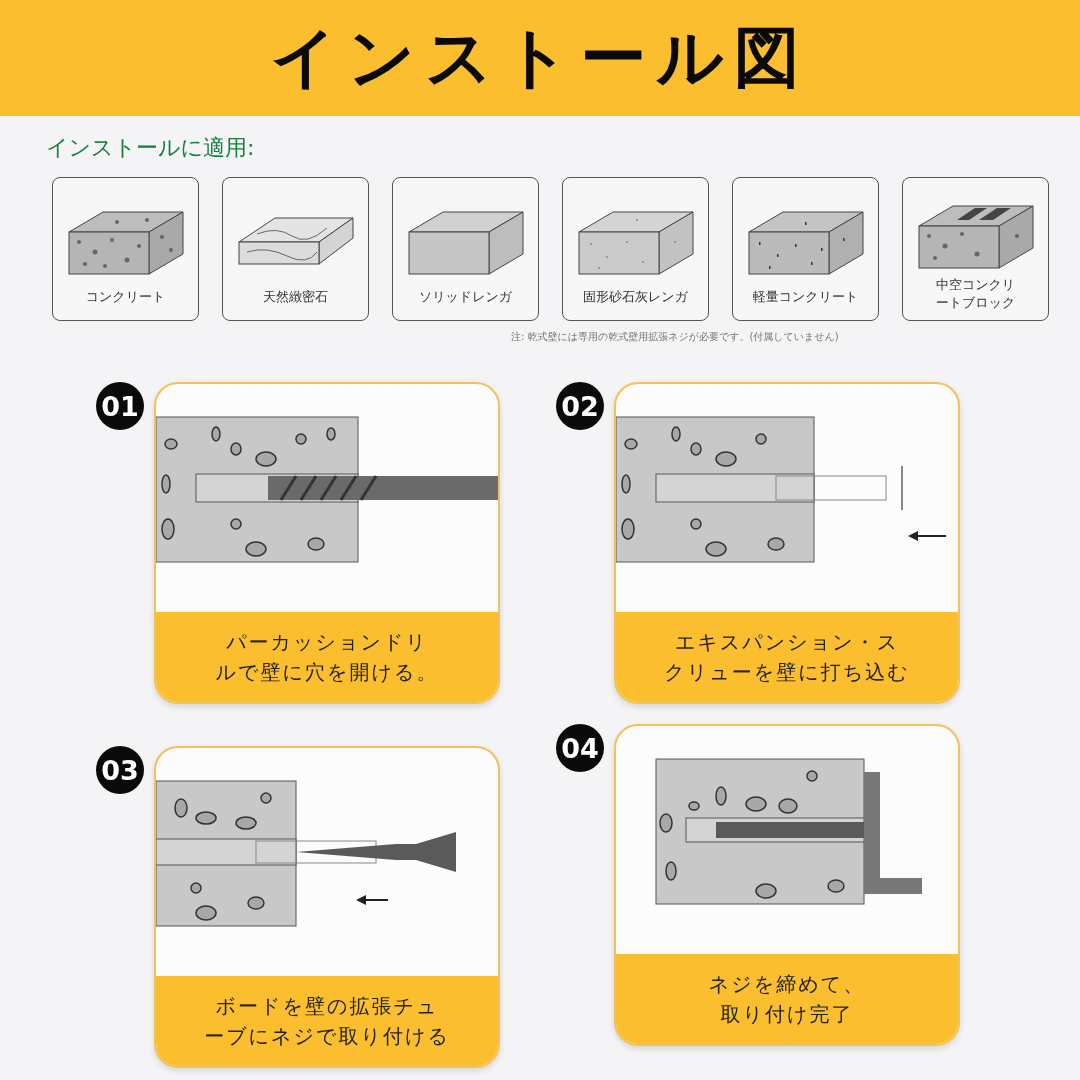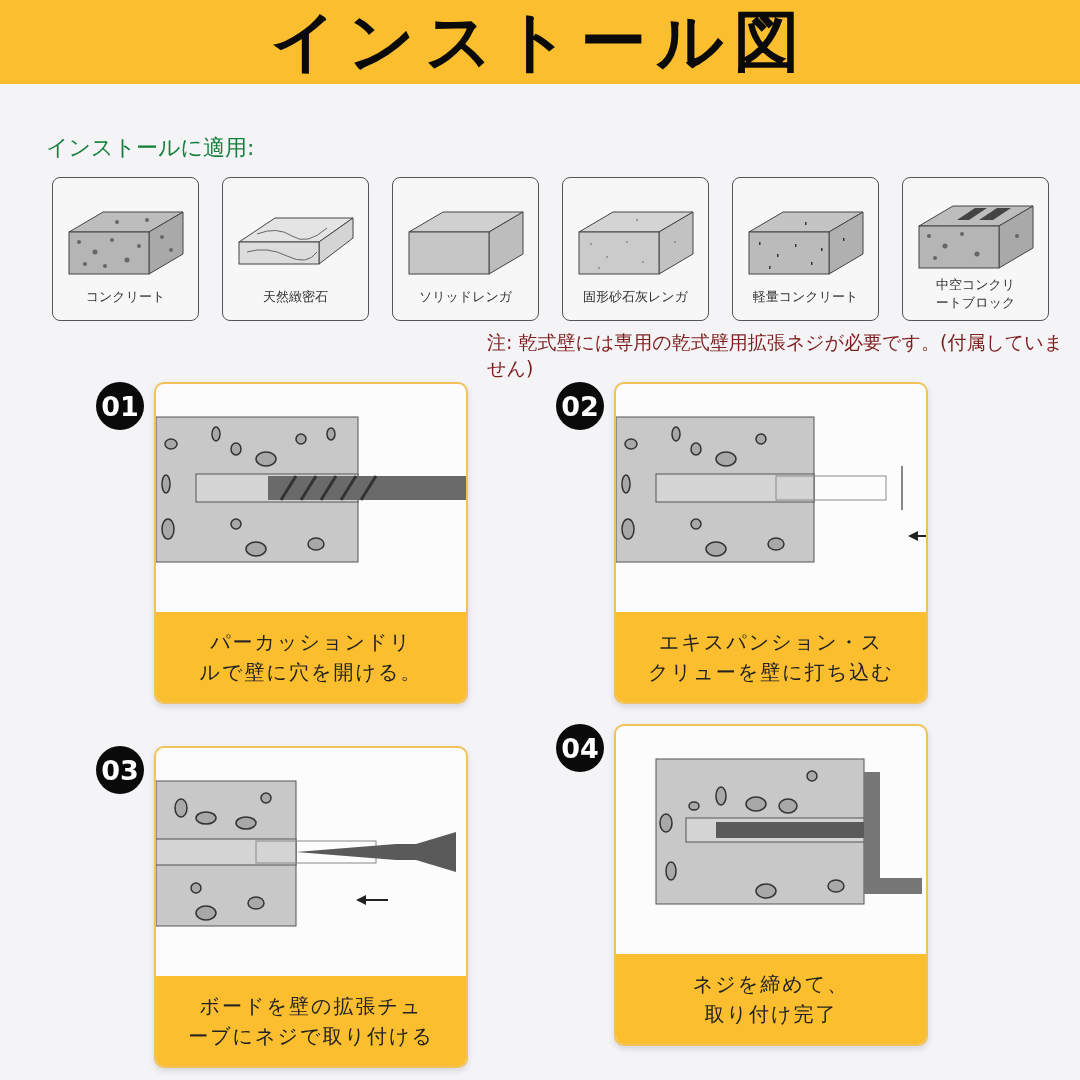--- a/index.html
+++ b/index.html
@@ -1,26 +1,26 @@
 <!DOCTYPE html>
 <html><head>
 <meta charset="utf-8">
 <style>
   * { box-sizing: border-box; margin: 0; padding: 0; }
   body { width: 1080px; height: 1080px; background: #f4f4f6; font-family: "DejaVu Sans", sans-serif; position: relative; overflow: hidden; }
-  .header { position: absolute; left: 0; top: 0; width: 1080px; height: 84px; background: #fbbe2e; display: flex; align-items: center; justify-content: center; }
+  .header { position: absolute; left: 0; top: 0; width: 1080px; height: 116px; background: #fbbe2e; display: flex; align-items: center; justify-content: center; }
   .header h1 { font-size: 66px; font-weight: 900; color: #0a0a0a; letter-spacing: 10px; font-family: "DejaVu Sans", sans-serif; }
   .suitable-label { position: absolute; left: 46px; top: 133px; font-size: 22px; color: #15803d; }
   .materials { position: absolute; left: 52px; top: 177px; display: flex; gap: 23px; }
   .mat { width: 147px; height: 144px; border: 1.5px solid #555; border-radius: 8px; background: #f7f7f7; position: relative; }
   .mat svg { position: absolute; left: 14px; top: 24px; }
   .mat .mlabel { position: absolute; left: 0; right: 0; bottom: 14px; text-align: center; font-size: 13px; color: #333; line-height: 18px; }
-  .note { position: absolute; left: 487px; top: 330px; font-size: 19px; color: #7f1d1d; }
+  .note { position: absolute; left: 511px; top: 330px; font-size: 10px; color: #737373; }
   .step { position: absolute; width: 350px; height: 322px; }
-  .card { position: absolute; left: 72px; top: 10px; width: 314px; height: 322px; border: 2px solid #f2c25a; border-radius: 10px; background: #fcfcfc; overflow: hidden; box-shadow: 0 3px 6px rgba(0,0,0,0.12); }
+  .card { position: absolute; left: 72px; top: 10px; width: 346px; height: 322px; border: 2px solid #f2c25a; border-radius: 24px; background: #fcfcfc; overflow: hidden; box-shadow: 0 3px 6px rgba(0,0,0,0.12); }
   .card .caption { position: absolute; left: 0; bottom: 0; width: 100%; height: 90px; background: #fbbe2e; display: flex; align-items: center; justify-content: center; text-align: center; font-size: 20px; line-height: 30px; color: #222; letter-spacing: 2px; }
   .badge { position: absolute; left: 14px; top: 10px; width: 48px; height: 48px; border-radius: 50%; background: #0a0a0a; color: #fff; font-weight: bold; font-size: 27px; display: flex; align-items: center; justify-content: center; }
   .card svg { position: absolute; left: 0; top: 0; }
 </style>
 </head>
 <body>
 
 <div class="header">
   <h1>インストール図</h1>
 </div>

